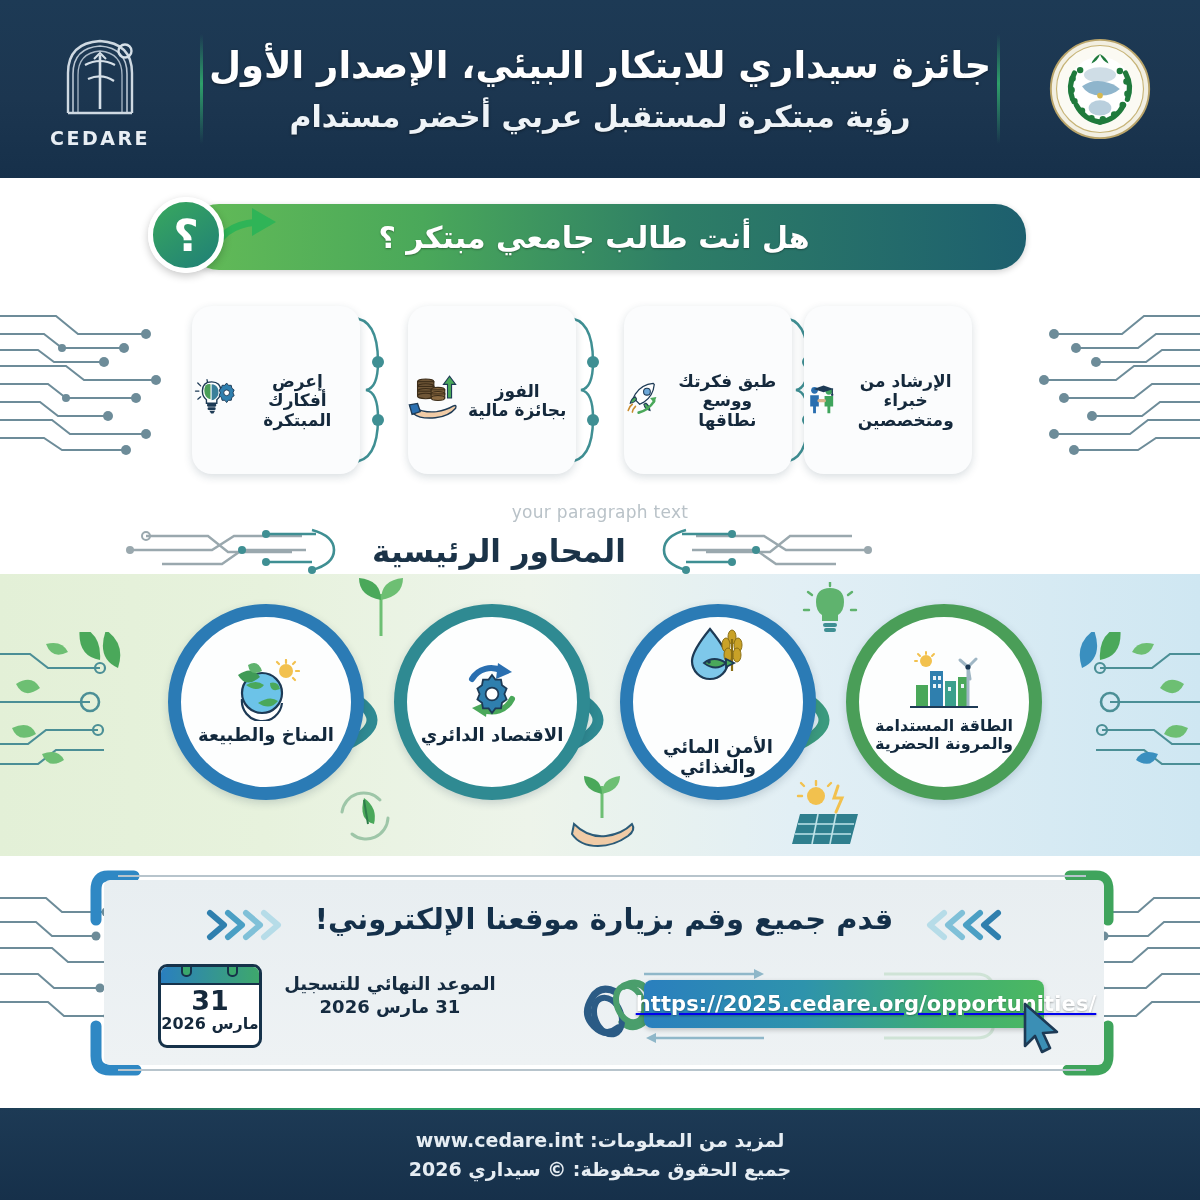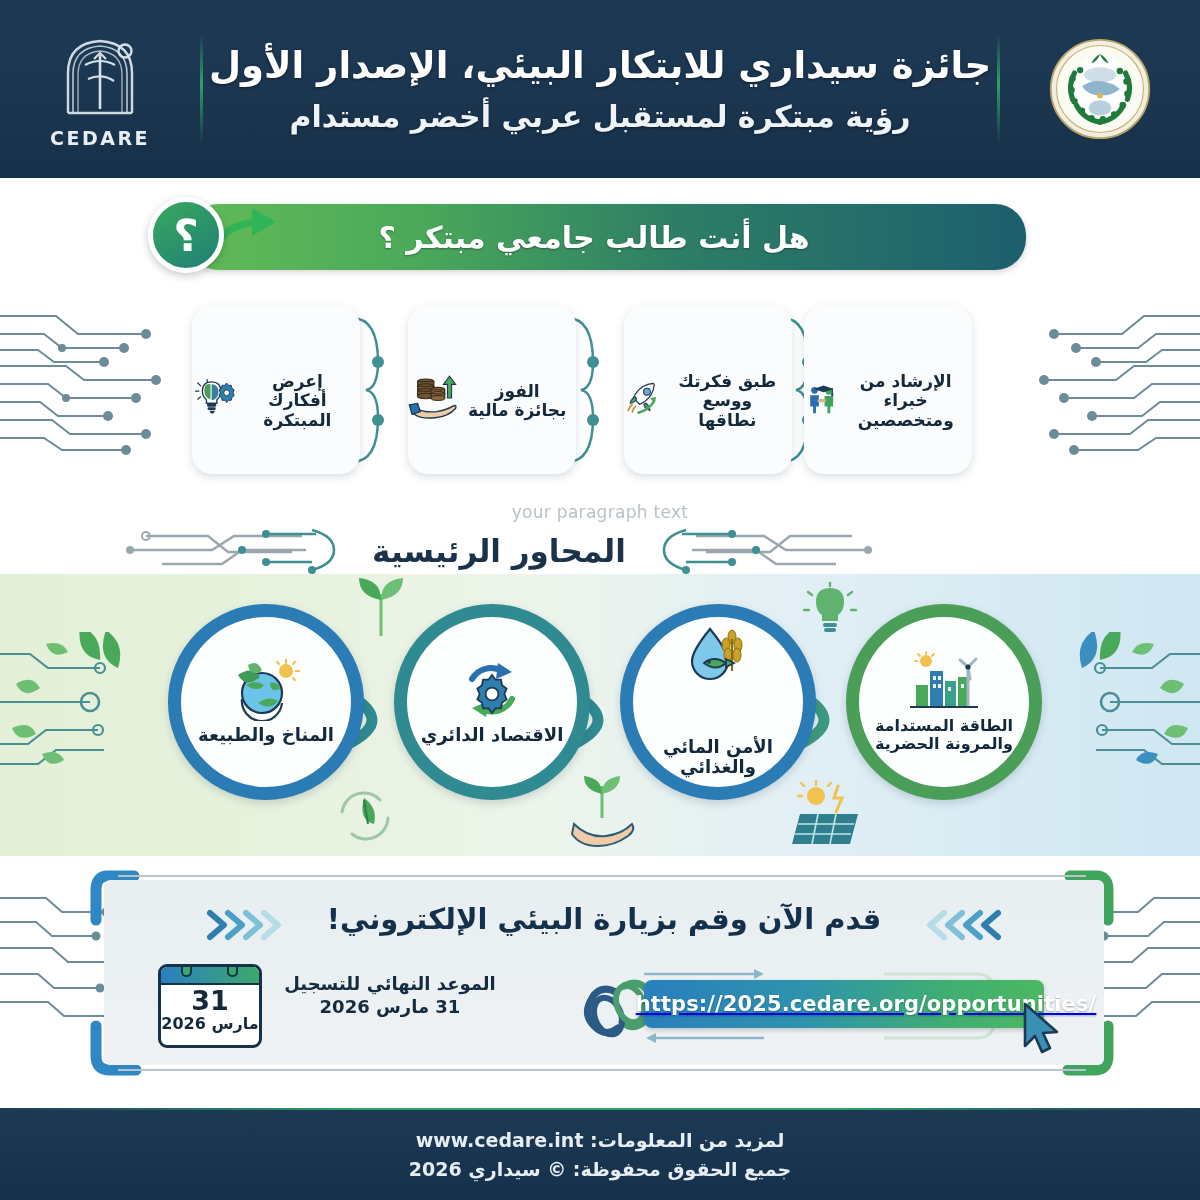--- a/index.html
+++ b/index.html
@@ -737,21 +737,21 @@
   <svg style="position:absolute;left:88px;top:868px" width="1028" height="210" viewBox="0 0 1028 210">
     <path d="M46 8 L20 8 Q8 8 8 22 L8 52" fill="none" stroke="#2f88c4" stroke-width="11" stroke-linecap="round"></path>
     <path d="M8 158 L8 188 Q8 202 22 202 L48 202" fill="none" stroke="#2f88c4" stroke-width="11" stroke-linecap="round"></path>
     <path d="M982 8 L1008 8 Q1020 8 1020 22 L1020 52" fill="none" stroke="#3fa45c" stroke-width="11" stroke-linecap="round"></path>
     <path d="M1020 158 L1020 188 Q1020 202 1006 202 L980 202" fill="none" stroke="#3fa45c" stroke-width="11" stroke-linecap="round"></path>
     <line x1="30" y1="8" x2="998" y2="8" stroke="#b7c4cc" stroke-width="2"></line>
     <line x1="30" y1="202" x2="998" y2="202" stroke="#b7c4cc" stroke-width="2"></line>
   </svg>
 
   <div class="cta">
-    <div class="cta-title">قدم الآن وقم بزيارة البيئي الإلكتروني!</div>
+    <div class="cta-title">قدم جميع وقم بزيارة موقعنا الإلكتروني!</div>
 
     <svg class="chev chev-l" width="92" height="34" viewBox="0 0 92 34">
       <g fill="none" stroke-width="6" stroke-linecap="round" stroke-linejoin="round">
         <path d="M10 5 L24 17 L10 29" stroke="#2f7fae"></path>
         <path d="M28 5 L42 17 L28 29" stroke="#4a9fc4"></path>
         <path d="M46 5 L60 17 L46 29" stroke="#7fc0d8"></path>
         <path d="M64 5 L78 17 L64 29" stroke="#b6dce8"></path>
       </g>
     </svg>
     <svg class="chev chev-r" width="92" height="34" viewBox="0 0 92 34">

